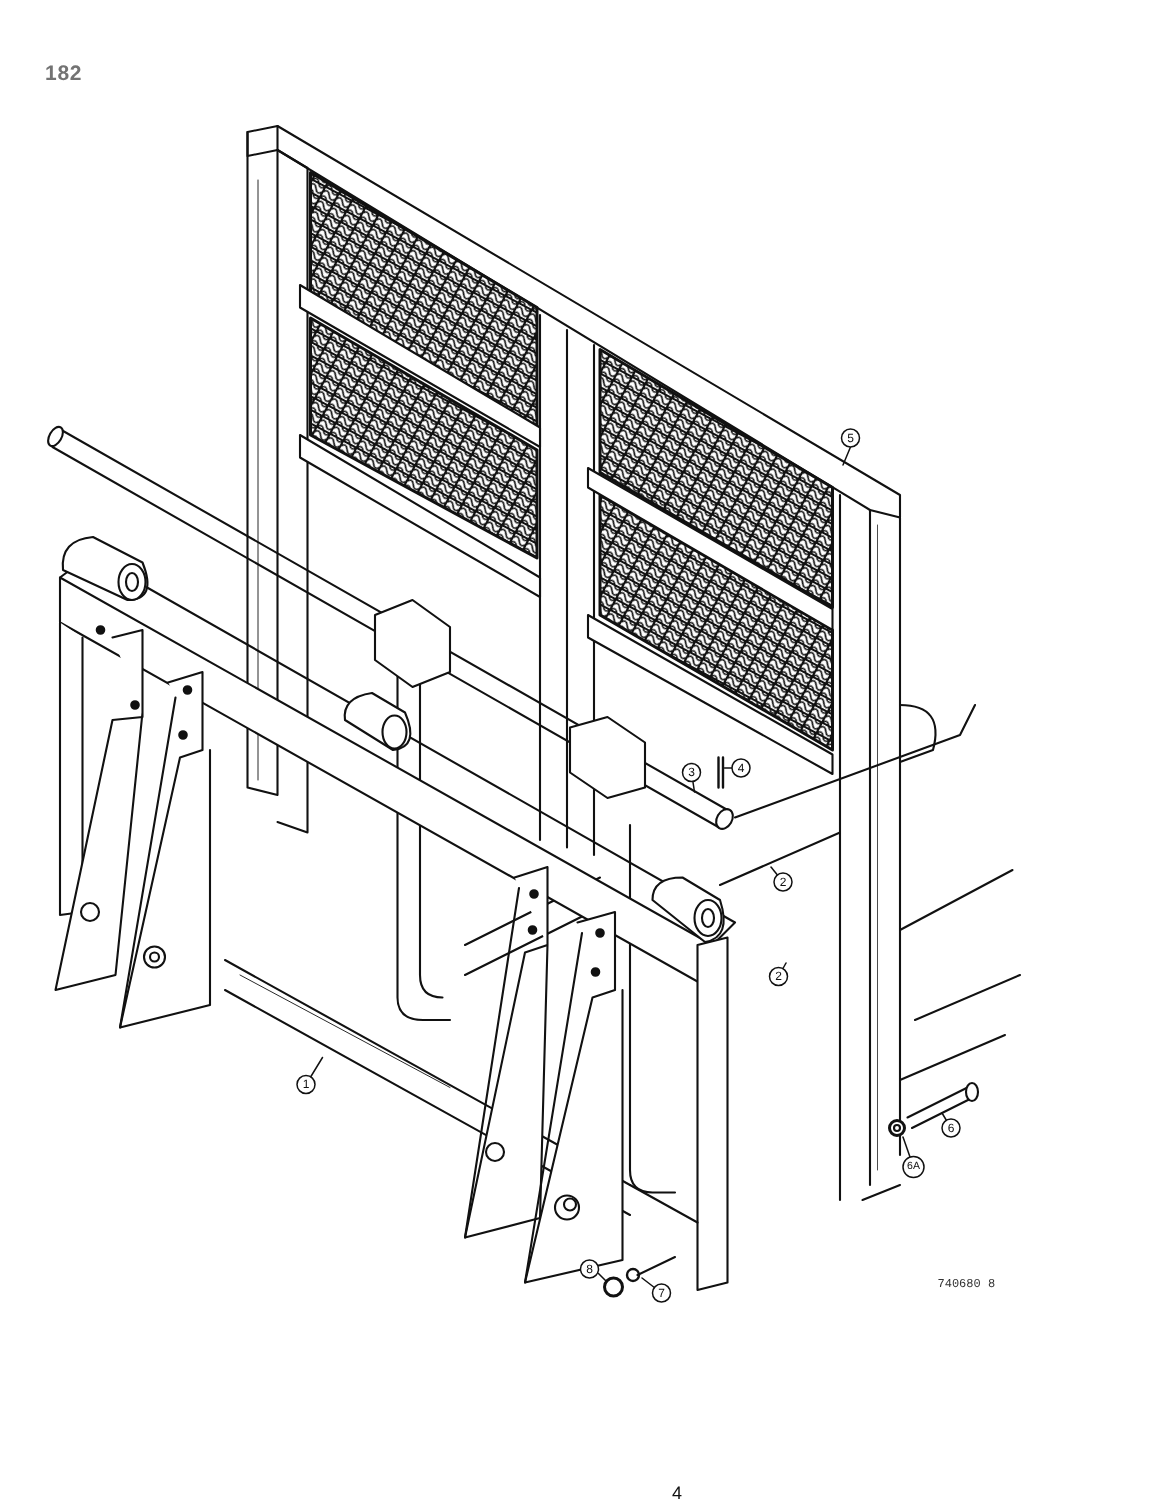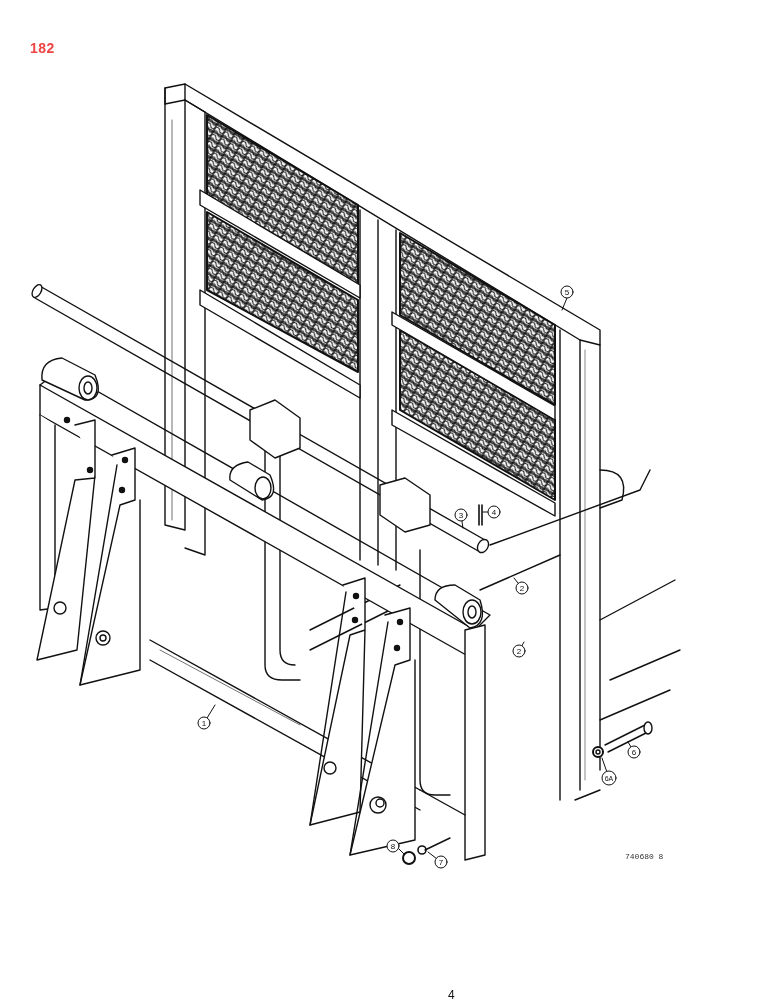--- a/index.html
+++ b/index.html
@@ -1,17 +1,17 @@
 <!DOCTYPE html>
 <html><head>
   <meta charset="utf-8">
   <style>
     html, body { margin: 0; padding: 0; background: #ffffff; }
     body { width: 780px; height: 1000px; position: relative; overflow: hidden; font-family: "Liberation Sans", sans-serif; }
-    .page-number { position: absolute; left: 30px; top: 40px; font-size: 14px; font-weight: bold; color: #ef4444; letter-spacing: 0.5px; }
+    .page-number { position: absolute; left: 30px; top: 40px; font-size: 14px; font-weight: bold; color: #737373; letter-spacing: 0.5px; }
     .drawing-id { position: absolute; left: 625px; top: 852px; font-size: 8px; color: #333; font-family: "Liberation Mono", monospace; }
     svg.diagram { position: absolute; left: 0; top: 0; }
     .callout-text { font-family: "Liberation Sans", sans-serif; font-size: 8px; fill: #111; text-anchor: middle; dominant-baseline: central; }
     .footer-mark { position: absolute; left: 448px; top: 988px; font-size: 12px; color: #111; }
   </style>
 </head>
 <body>
 
 <div class="page-number">182</div>
 

